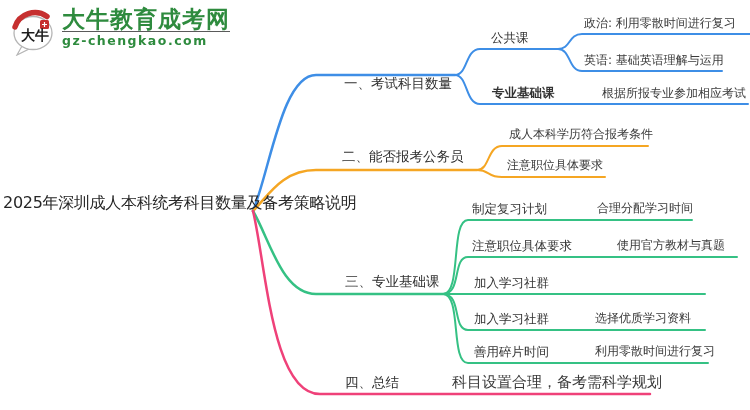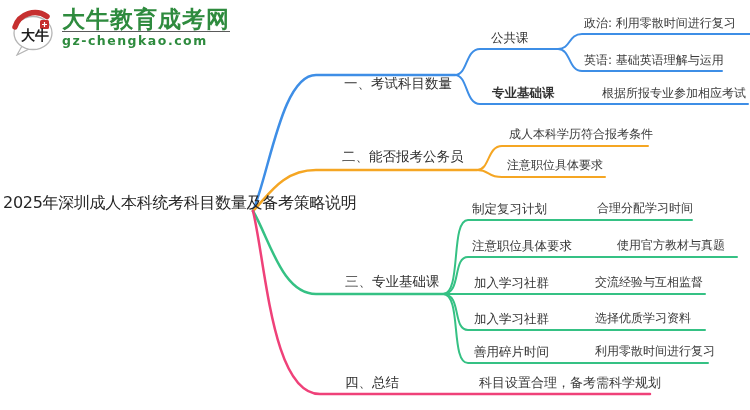--- a/index.html
+++ b/index.html
@@ -79,22 +79,21 @@
   <div class="lbl title" style="left:342px;top:148px;">二、能否报考公务员</div>
   <div class="lbl leaf" style="left:509px;top:126px;">成人本科学历符合报考条件</div>
   <div class="lbl leaf" style="left:507px;top:157px;">注意职位具体要求</div>
 
   <div class="lbl title" style="left:345px;top:273px;">三、专业基础课</div>
   <div class="lbl" style="left:472px;top:200px;">制定复习计划</div>
   <div class="lbl leaf" style="left:597px;top:200px;">合理分配学习时间</div>
   <div class="lbl" style="left:472px;top:237px;">注意职位具体要求</div>
   <div class="lbl leaf" style="left:617px;top:237px;">使用官方教材与真题</div>
   <div class="lbl" style="left:474px;top:274px;">加入学习社群</div>
-  <div class="lbl leaf" style="left:595px;top:274px;">交流经验与互相监督</div>
   <div class="lbl" style="left:474px;top:310px;">加入学习社群</div>
   <div class="lbl leaf" style="left:595px;top:310px;">选择优质学习资料</div>
   <div class="lbl" style="left:474px;top:343px;">善用碎片时间</div>
   <div class="lbl leaf" style="left:595px;top:343px;">利用零散时间进行复习</div>
 
   <div class="lbl title" style="left:345px;top:374px;">四、总结</div>
-  <div class="lbl leaf" style="left:479px;top:374px;font-size:13px;">科目设置合理，备考需科学规划</div>
+  <div class="lbl leaf" style="left:452px;top:374px;font-size:15px;">科目设置合理，备考需科学规划</div>
 
 </div>
 
 </body></html>

